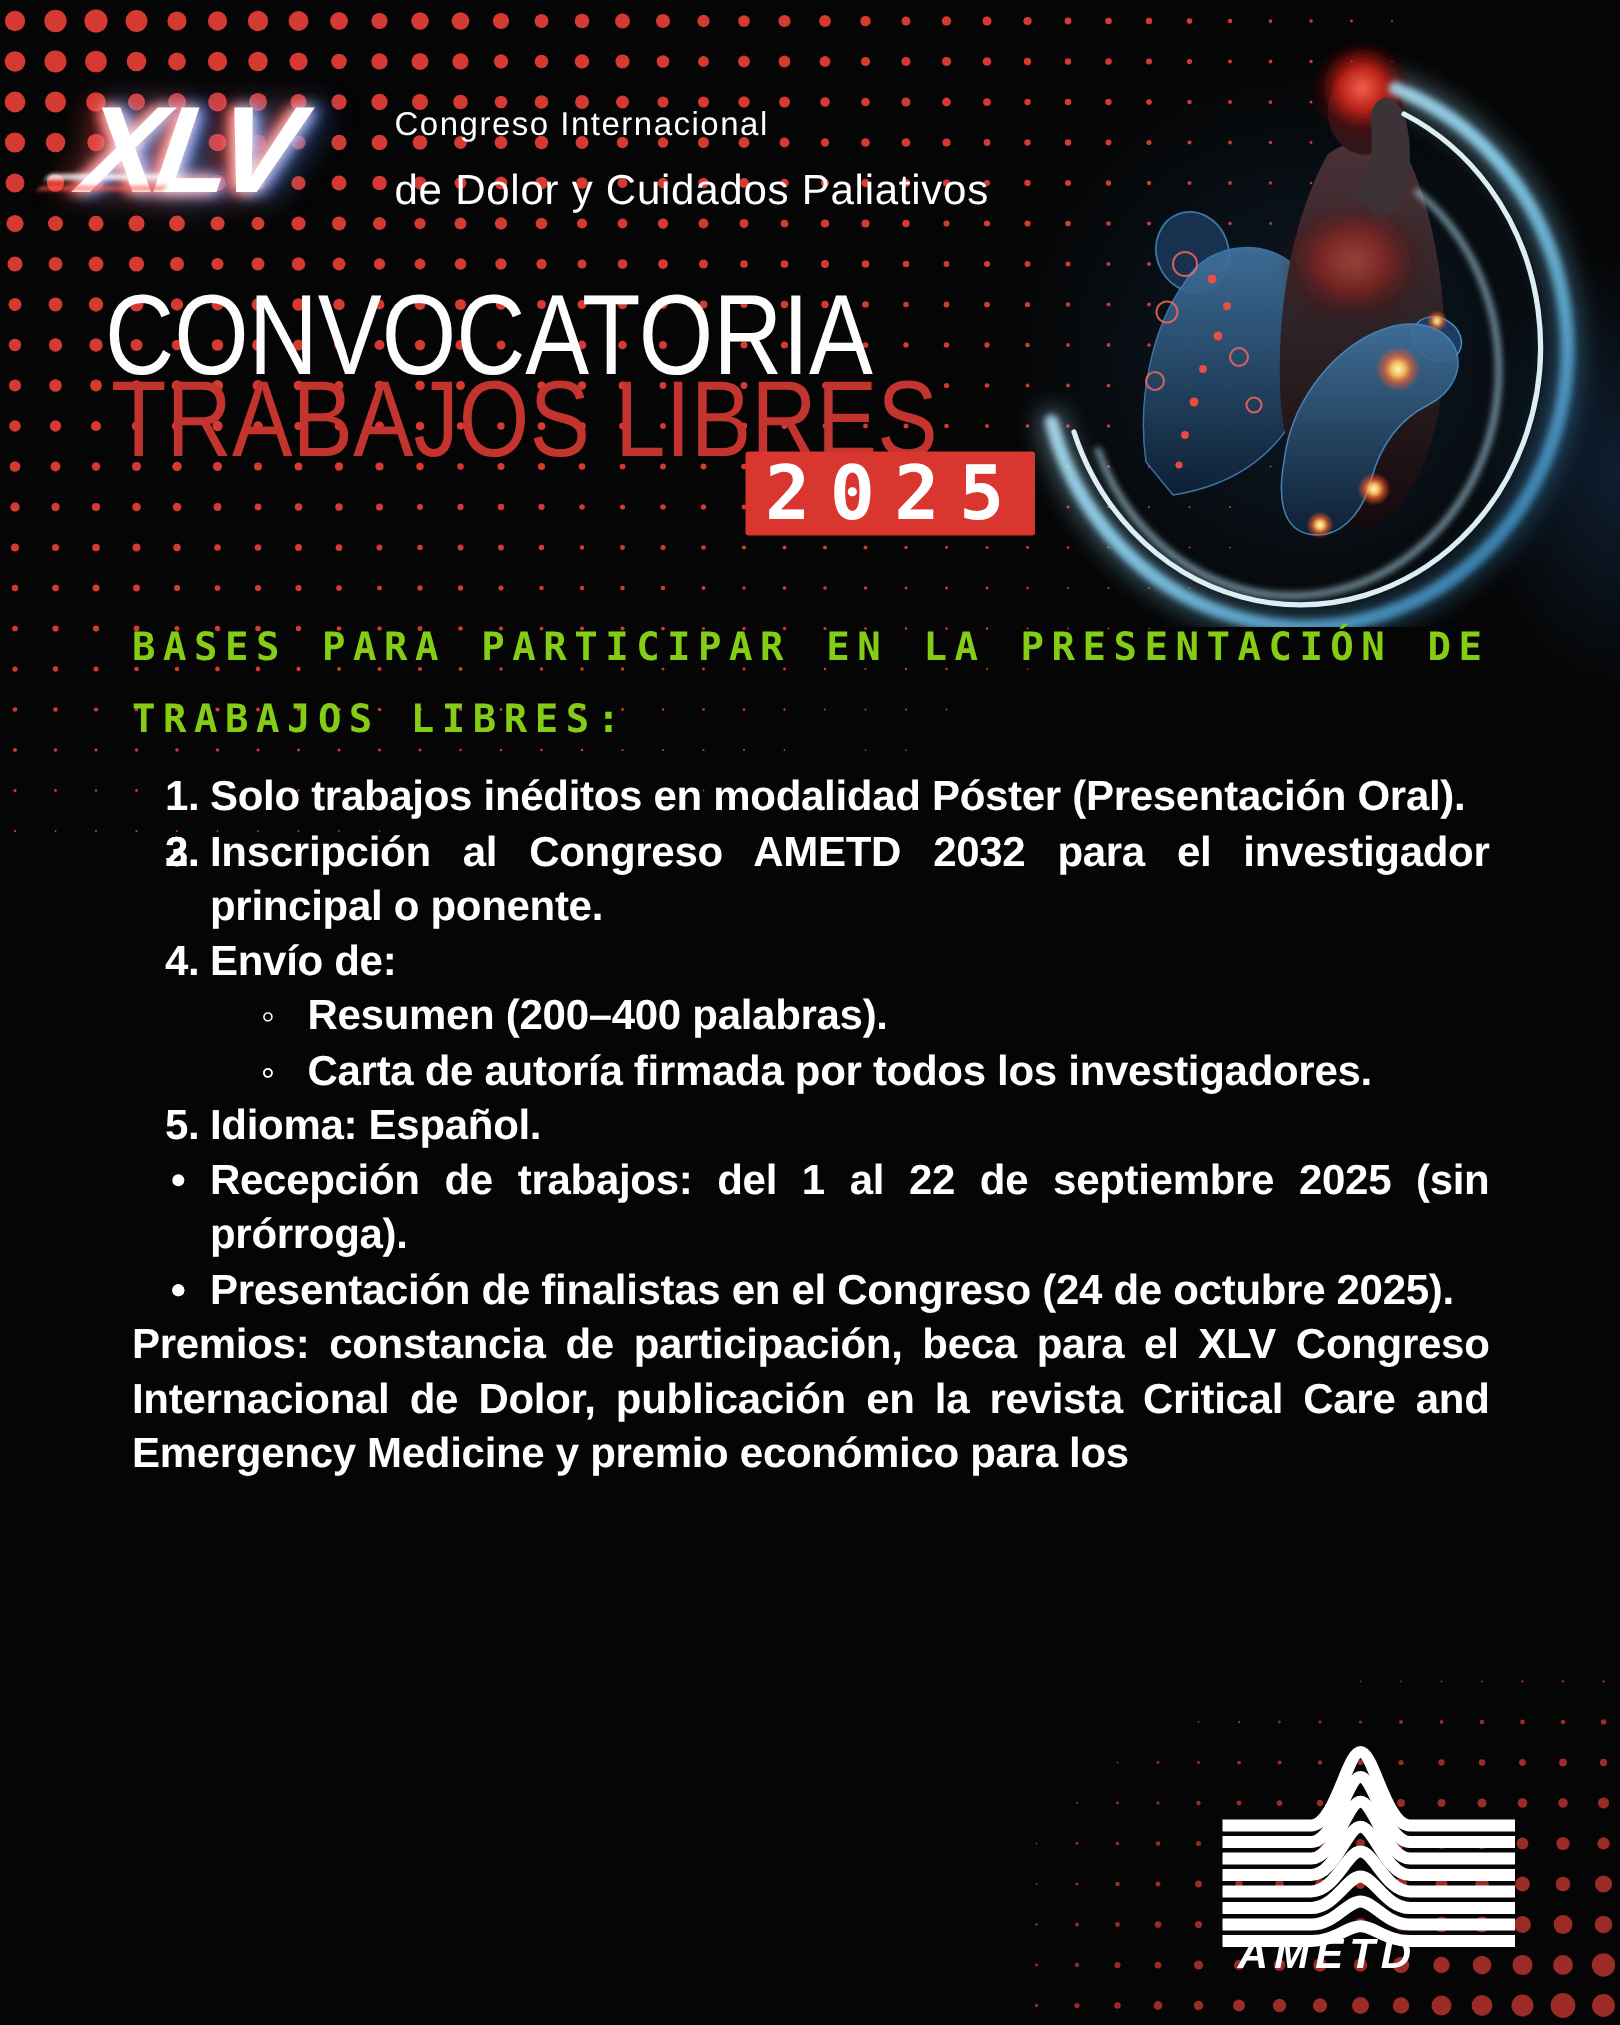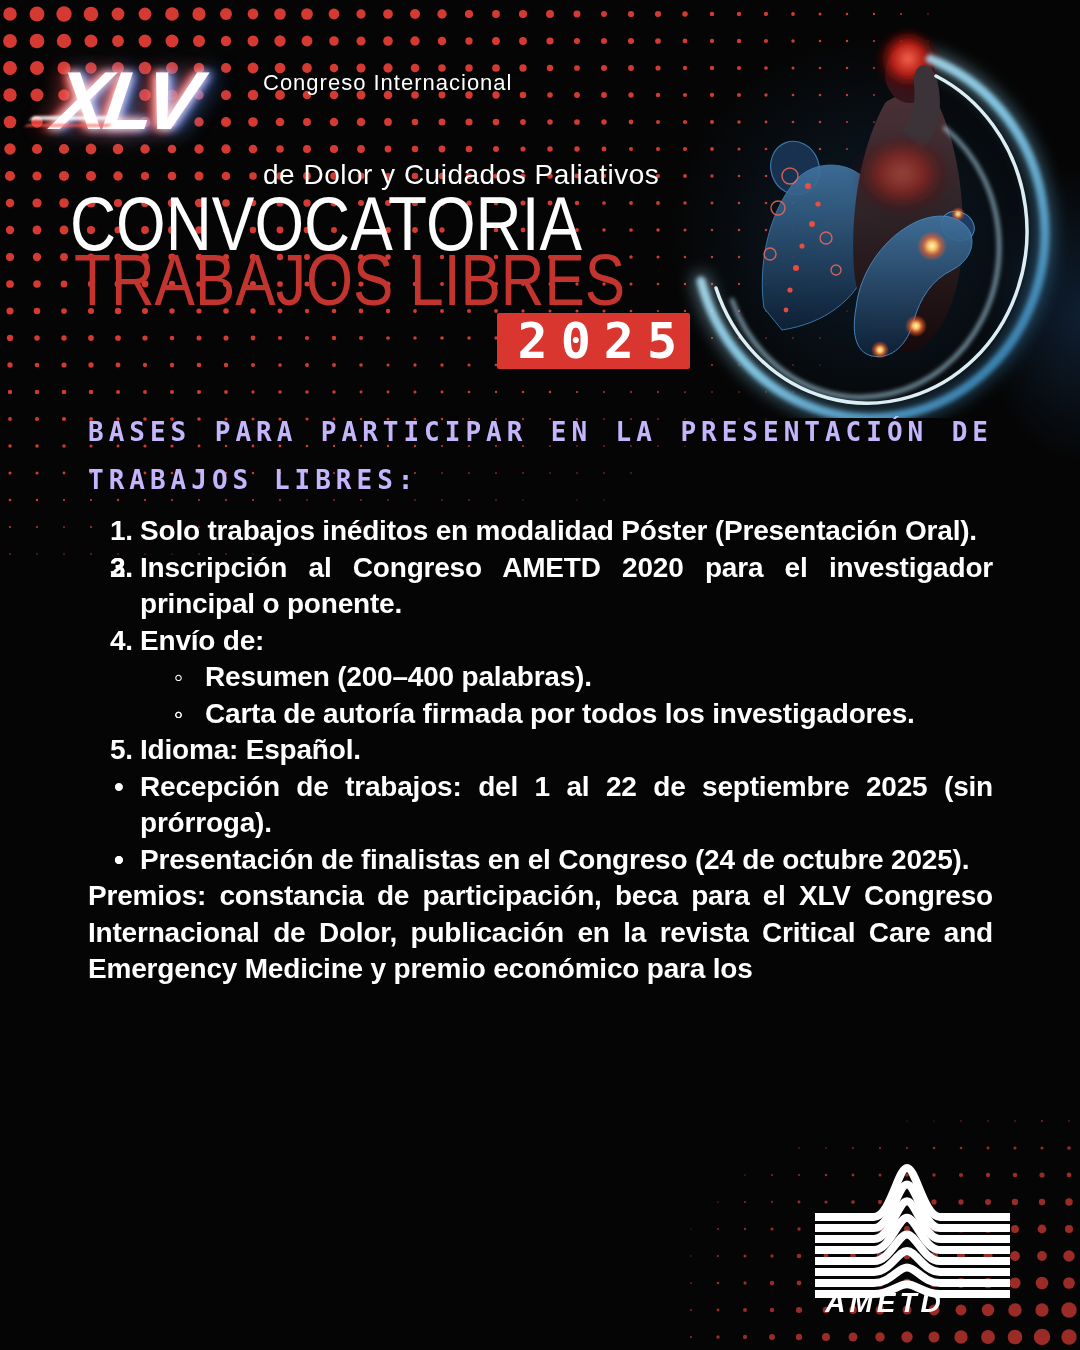--- a/index.html
+++ b/index.html
@@ -31,45 +31,45 @@
   .glitch-lines {
     position:absolute; left:-28px; top:62px; width:84px; height:16px;
     background:linear-gradient(to bottom,
       rgba(255,255,255,.85) 0 4px, transparent 4px 8px,
       rgba(255,90,80,.8) 8px 11px, transparent 11px);
     filter:blur(1.5px); transform:skewX(-35deg);
   }
   .congress-l1 { position:absolute; left:263px; top:70px; z-index:3;
     font-size:22px; letter-spacing:1px; color:#fff; }
   .congress-l2 { position:absolute; left:263px; top:111px; z-index:3;
-    font-size:28px; letter-spacing:.5px; color:#fff;margin-top:48px; }
+    font-size:28px; letter-spacing:.5px; color:#fff; }
 
   
   .conv { position:absolute; left:70px; top:186px; z-index:3;
     font-size:76px; line-height:1; letter-spacing:0;
     transform:scaleX(.84); transform-origin:left top; white-space:nowrap; color:#fdfdfd; }
   .trab { position:absolute; left:74px; top:244px; z-index:3;
     font-size:72px; line-height:1;
     transform:scaleX(.84); transform-origin:left top; white-space:nowrap; }
-  .year-badge { position:absolute; left:497px; top:313px; width:193px; height:56px;
-    z-index:3; border-radius:2px; text-align:right; }
+  .year-badge { position:absolute; left:497px; top:301px; width:193px; height:56px;
+    z-index:3; border-radius:2px; text-align:left; }
   .year-badge span {
     font-family:"DejaVu Sans Mono", monospace; font-weight:bold;
     font-size:50px; line-height:56px; letter-spacing:13px; color:#fff;
     display:inline-block; padding-left:13px;
   }
 
   .illo { position:absolute; left:640px; top:8px; z-index:2; }
 
   
   .bases { position:absolute; left:88px; top:408px; width:905px; z-index:3; }
   .bases-heading {
     font-family:"DejaVu Sans Mono", monospace; font-weight:bold;
     font-size:26px; line-height:48px; letter-spacing:5px;
-    text-align:justify; color:#c4b5fd;
+    text-align:justify; color:#84cc16;
   }
   .blist { margin-top:9px; font-size:28px; font-weight:bold;
     line-height:36.5px; letter-spacing:-.2px; }
   .item { position:relative; padding-left:52px; text-align:justify; }
   .item .mk { position:absolute; left:22px; top:0; text-align:left; }
   .item.bullet .mk { left:26px; }
   .item.lv2 { padding-left:117px; }
   .item.lv2 .mk { left:86px; font-size:26px; }
   .premios { font-size:28px; font-weight:bold; line-height:36.5px;
     letter-spacing:-.2px; text-align:justify; }
@@ -943,21 +943,21 @@
       <path d="M296,68 A160,172 0 1 1 76,280" fill="none" stroke="#e8faff" stroke-width="3.5" opacity=".95" stroke-linecap="round"></path>
       <path d="M305,120 A138,150 0 1 1 92,292" fill="none" stroke="#bfeaff" stroke-width="4" opacity=".65" filter="url(#b2)" stroke-linecap="round"></path>
     </g>
   </svg>
 
   <div class="bases">
     <div class="bases-heading">BASES PARA PARTICIPAR EN LA PRESENTACIÓN DE TRABAJOS LIBRES:</div>
     <div class="blist">
       <div class="item lv1"><span class="mk">1.</span><span class="tx">Solo trabajos inéditos en modalidad Póster (Presentación Oral).</span></div>
       <div class="item lv1"><span class="mk">2.</span></div>
-      <div class="item lv1"><span class="mk">3.</span><span class="tx">Inscripción al Congreso AMETD 2020 para el investigador principal o ponente.</span></div>
+      <div class="item lv1"><span class="mk">3.</span><span class="tx">Inscripción al Congreso AMETD 2032 para el investigador principal o ponente.</span></div>
       <div class="item lv1"><span class="mk">4.</span><span class="tx">Envío de:</span></div>
       <div class="item lv2"><span class="mk">◦</span><span class="tx">Resumen (200–400 palabras).</span></div>
       <div class="item lv2"><span class="mk">◦</span></div>
       <div class="item lv2"><span class="mk">◦</span><span class="tx">Carta de autoría firmada por todos los investigadores.</span></div>
       <div class="item lv1"><span class="mk">5.</span><span class="tx">Idioma: Español.</span></div>
       <div class="item lv1 bullet"><span class="mk">•</span><span class="tx">Recepción de trabajos: del 1 al 22 de septiembre 2025 (sin prórroga).</span></div>
       <div class="item lv1 bullet"><span class="mk">•</span></div>
       <div class="item lv1 bullet"><span class="mk">•</span><span class="tx">Presentación de finalistas en el Congreso (24 de octubre 2025).</span></div>
     </div>
     <p class="premios"><span>Premios: constancia de participación, beca para el XLV Congreso Internacional de Dolor, publicación en la revista Critical Care and Emergency Medicine y premio económico para los</span><br></p>

